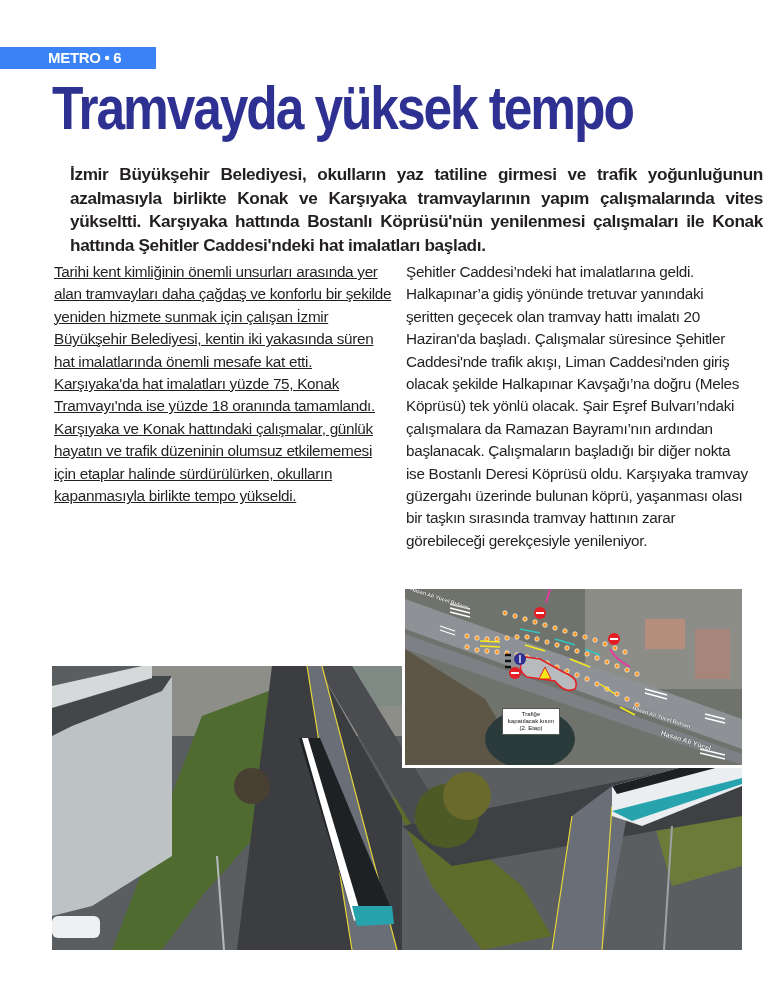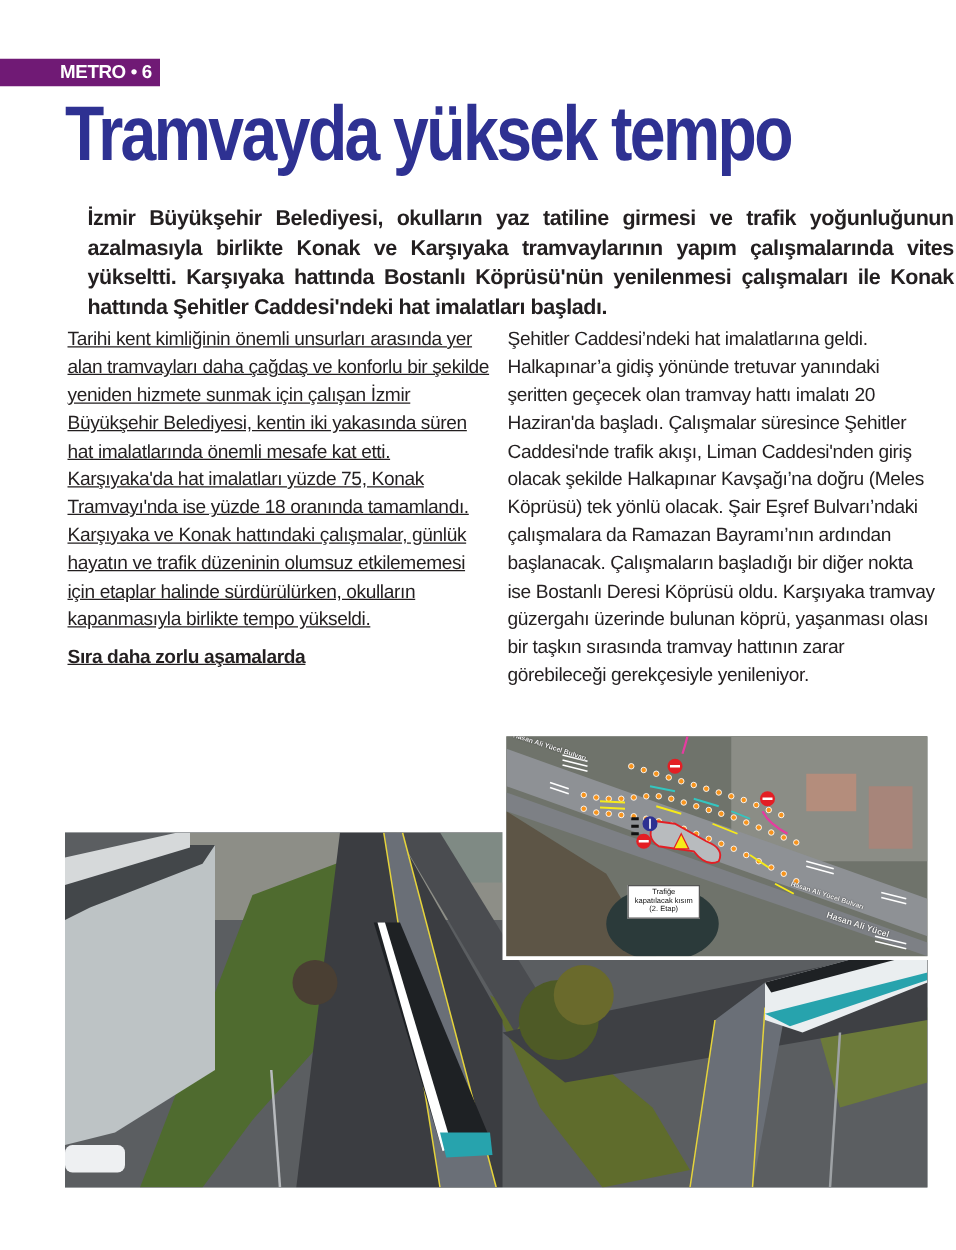--- a/index.html
+++ b/index.html
@@ -1,18 +1,18 @@
 <!DOCTYPE html>
 <html><head>
 <meta charset="utf-8">
 <style>
   html, body { margin: 0; padding: 0; background: #ffffff; }
   body { width: 765px; height: 1000px; position: relative; overflow: hidden; font-family: "Liberation Sans", sans-serif; color: #231f20; }
 
-  .section-tag { position: absolute; left: 0; top: 47px; width: 128px; height: 22px; background: #701a75; }
+  .section-tag { position: absolute; left: 0; top: 47px; width: 156px; height: 22px; background: #3b82f6; }
   .section-tag span { position: absolute; left: 48px; top: 2px; font: 700 15px "Liberation Sans", sans-serif; color: #ffffff; letter-spacing: -0.3px; }
 
   .headline { position: absolute; left: 52px; top: 70px; width: 700px; margin: 0;
     font: 700 62px "Liberation Sans", sans-serif; color: #2e3192; letter-spacing: -2.5px;
     transform: scaleX(0.83); transform-origin: left top; white-space: nowrap; line-height: 76px; }
 
   .lead { position: absolute; left: 54px; top: 147px; width: 693px; margin: 16px;
     font: 700 17.2px "Liberation Sans", sans-serif; line-height: 23.5px; color: #231f20; text-align: justify; letter-spacing: -0.35px; }
 
   .col { position: absolute; top: 261px; width: 340px; font: 400 15.3px "Liberation Sans", sans-serif; line-height: 22.4px; color: #231f20; letter-spacing: -0.3px; }
@@ -33,21 +33,20 @@
 <div class="section-tag">
   <span>METRO • 6</span>
 </div>
 
 <h1 class="headline">Tramvayda yüksek tempo</h1>
 
 <p class="lead">İzmir Büyükşehir Belediyesi, okulların yaz tatiline girmesi ve trafik yoğunluğunun azalmasıyla birlikte Konak ve Karşıyaka tramvaylarının yapım çalışmalarında vites yükseltti. Karşıyaka hattında Bostanlı Köprüsü'nün yenilenmesi çalışmaları ile Konak hattında Şehitler Caddesi'ndeki hat imalatları başladı.</p>
 
 <div class="col col-left">
   <p>Tarihi kent kimliğinin önemli unsurları arasında yer alan tramvayları daha çağdaş ve konforlu bir şekilde yeniden hizmete sunmak için çalışan İzmir Büyükşehir Belediyesi, kentin iki yakasında süren hat imalatlarında önemli mesafe kat etti. Karşıyaka'da hat imalatları yüzde 75, Konak Tramvayı'nda ise yüzde 18 oranında tamamlandı. Karşıyaka ve Konak hattındaki çalışmalar, günlük hayatın ve trafik düzeninin olumsuz etkilememesi için etaplar halinde sürdürülürken, okulların kapanmasıyla birlikte tempo yükseldi.</p>
-  <p class="subhead">Sıra daha zorlu aşamalarda</p>
 </div>
 
 <div class="col col-right">
   <p>Şehitler Caddesi’ndeki hat imalatlarına geldi. Halkapınar’a gidiş yönünde tretuvar yanındaki şeritten geçecek olan tramvay hattı imalatı 20 Haziran'da başladı. Çalışmalar süresince Şehitler Caddesi'nde trafik akışı, Liman Caddesi'nden giriş olacak şekilde Halkapınar Kavşağı’na doğru (Meles Köprüsü) tek yönlü olacak. Şair Eşref Bulvarı’ndaki çalışmalara da Ramazan Bayramı’nın ardından başlanacak. Çalışmaların başladığı bir diğer nokta ise Bostanlı Deresi Köprüsü oldu. Karşıyaka tramvay güzergahı üzerinde bulunan köprü, yaşanması olası bir taşkın sırasında tramvay hattının zarar görebileceği gerekçesiyle yenileniyor.</p>
 </div>
 
 <div class="photo">
   <svg width="690" height="284" viewBox="0 0 690 284">
     <rect x="0" y="0" width="690" height="284" fill="#5b5e61"></rect>
 

